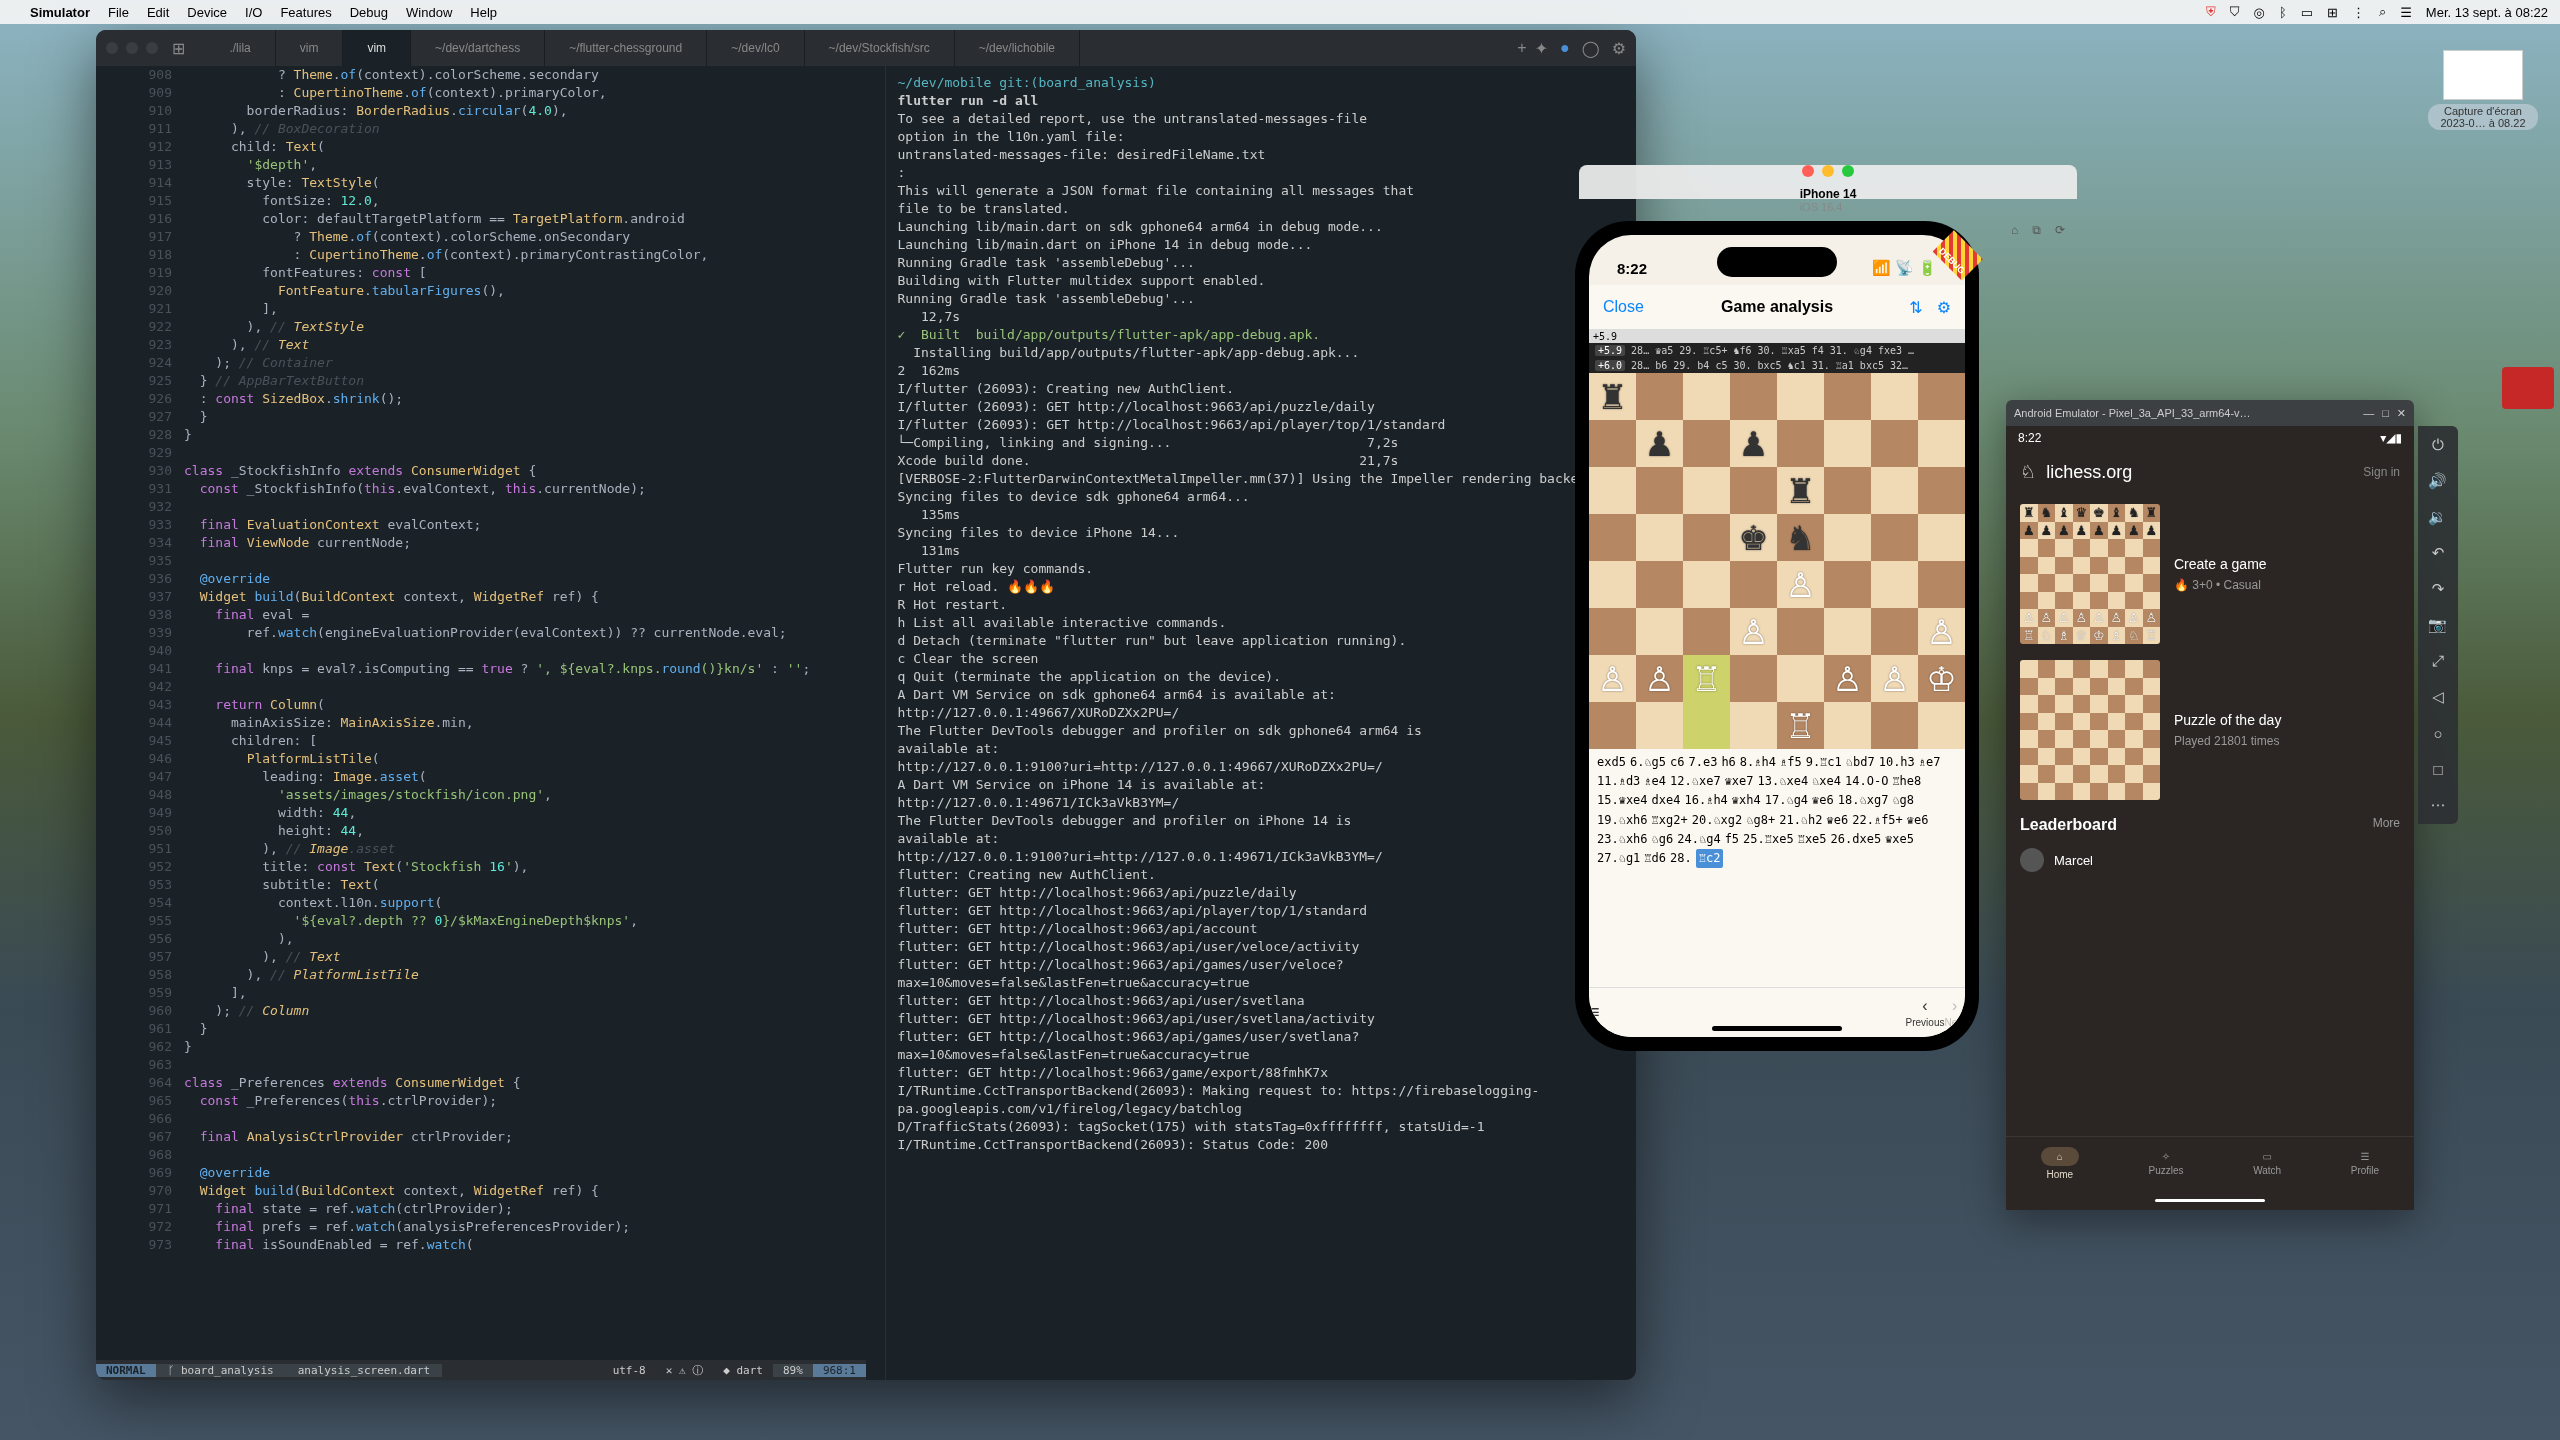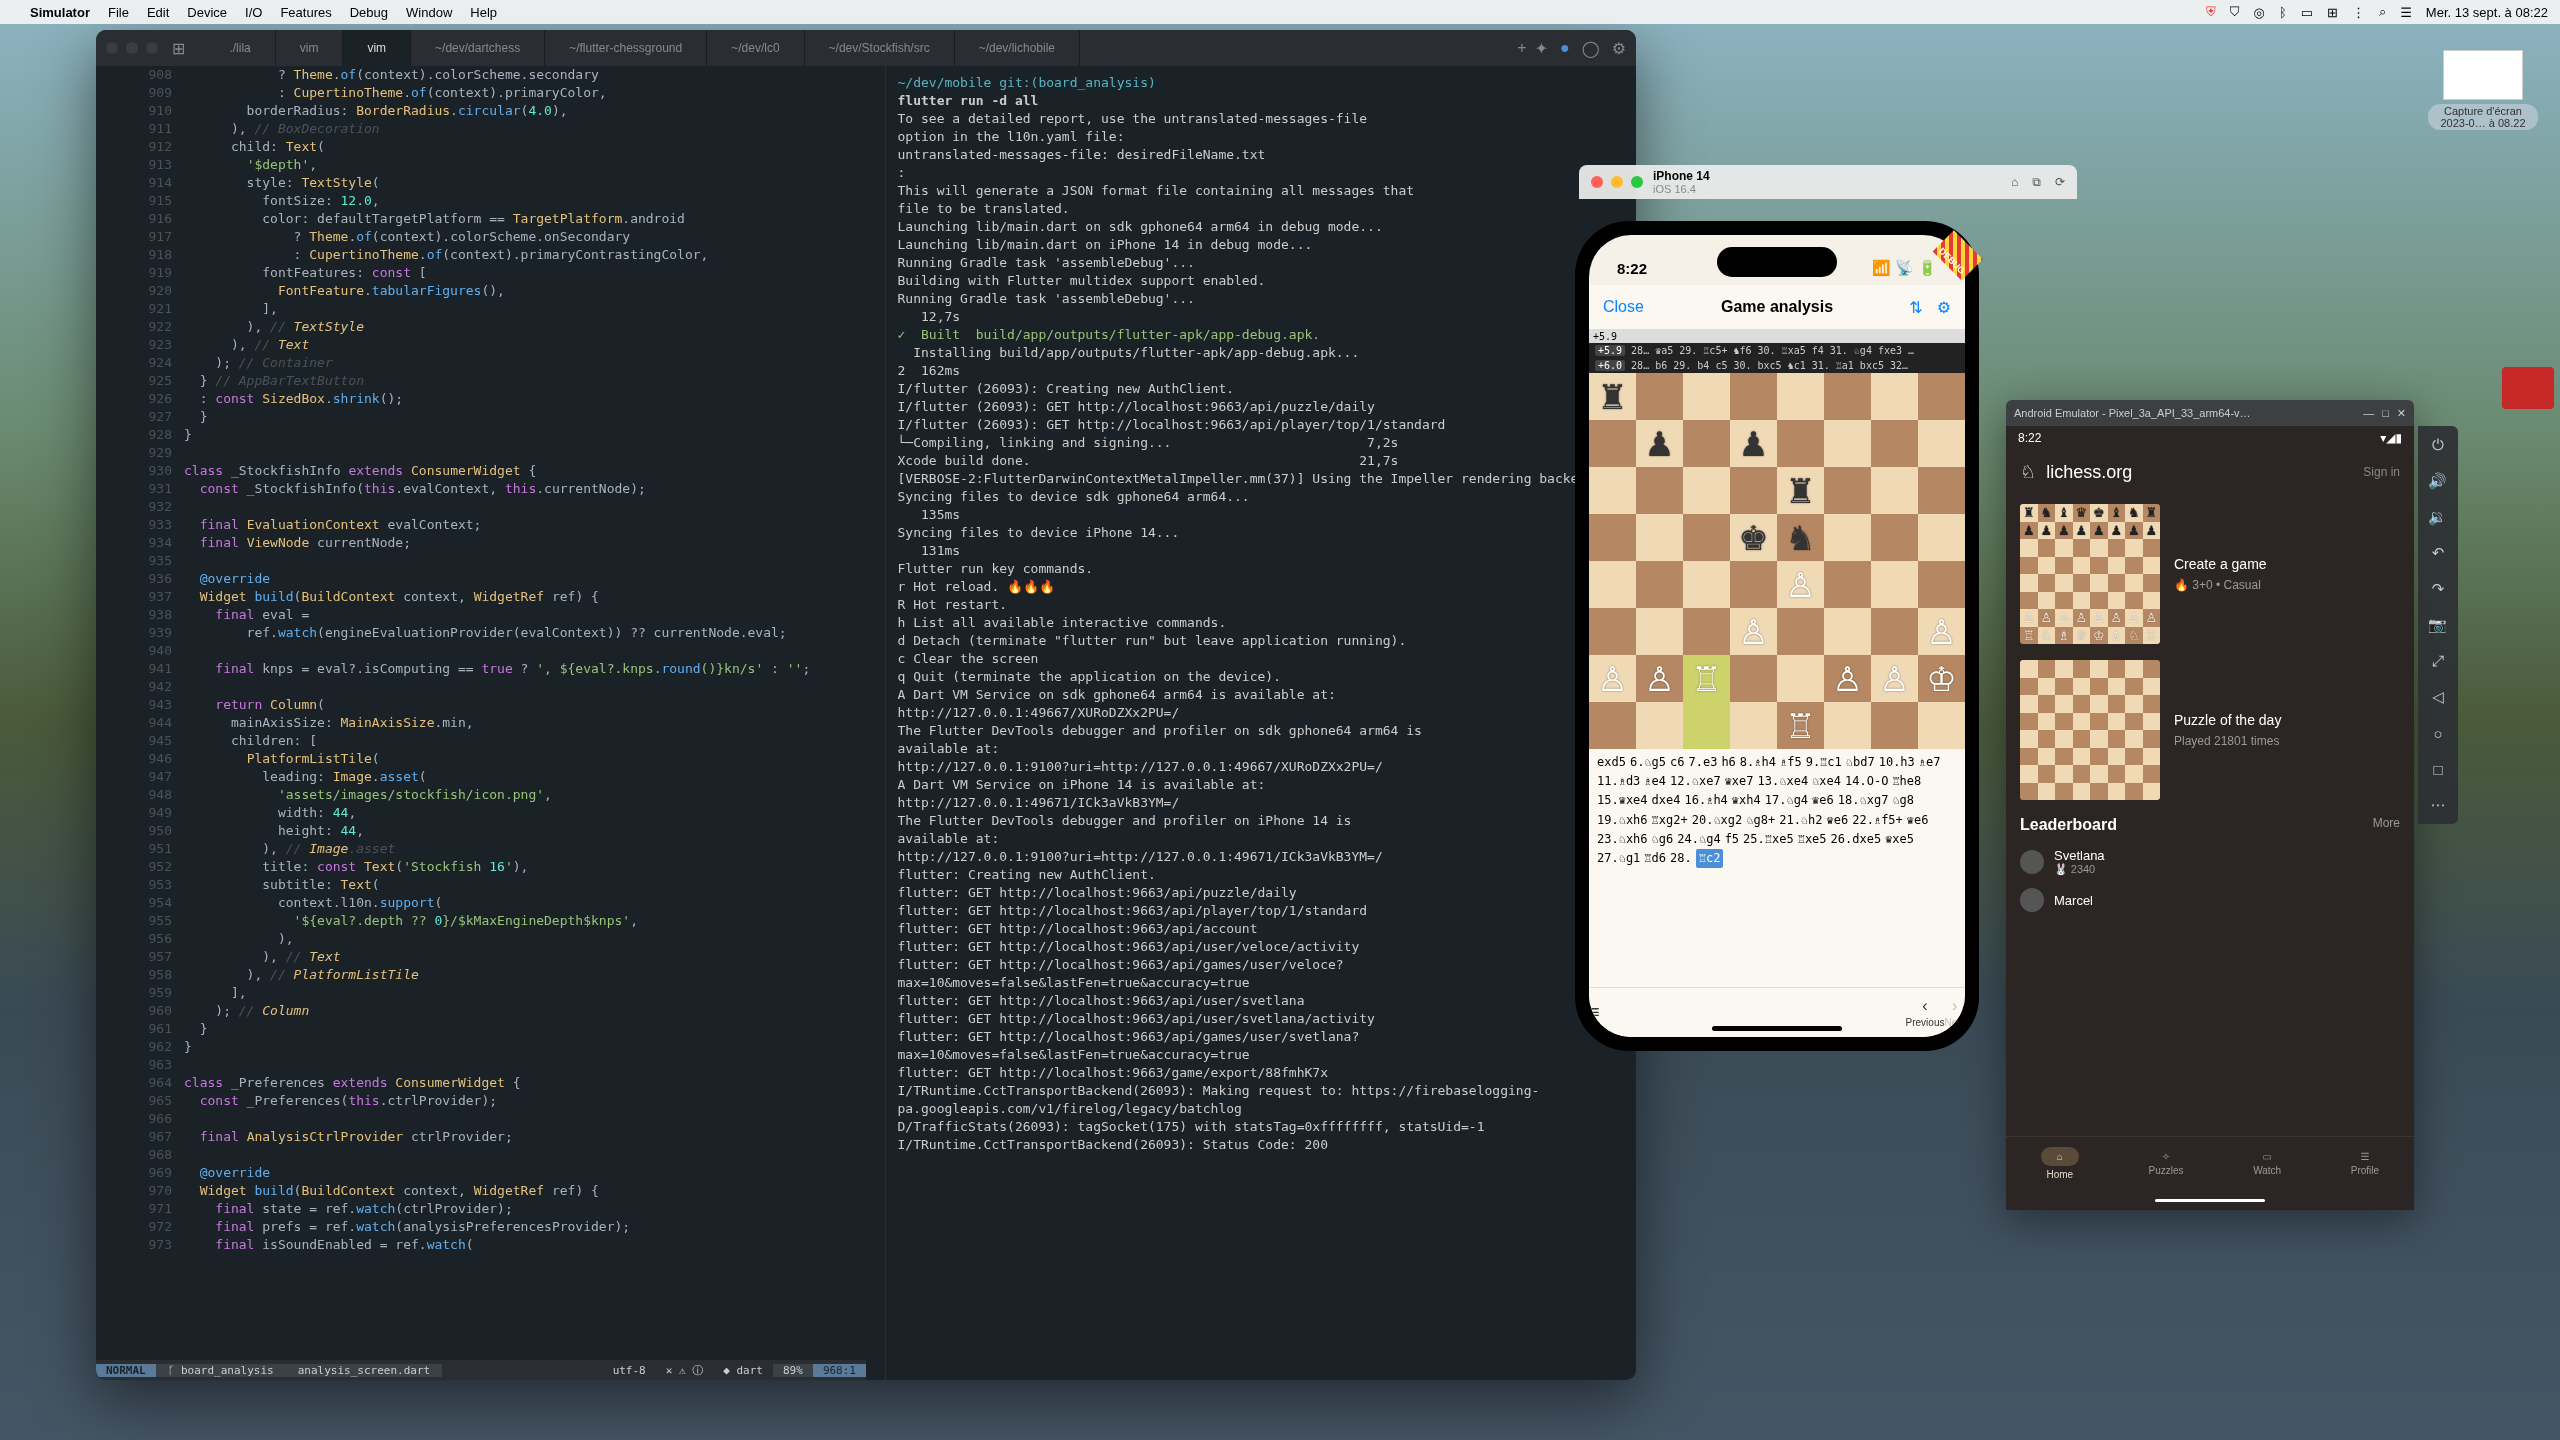--- a/index.html
+++ b/index.html
@@ -36,21 +36,21 @@
 .statusbar .file { background: #3a4248; padding: 0 12px; }
 .statusbar .spacer { flex: 1; }
 .statusbar .info { padding: 0 10px; }
 
 .terminal-content { padding: 8px 12px; color: #ccc; }
 .term-line { white-space: pre-wrap; }
 .term-green { color: #98c379; } .term-cyan { color: #56b6c2; }
 
 
 .iphone-window { position: absolute; top: 175px; left: 1664px; width: 400px; height: 1530px; z-index: 6; }
-.iphone-topbar { position: absolute; top: -10px; left: -85px; width: 498px; height: 34px; background: rgba(235,235,235,0.94); border-radius: 8px 8px 0 0; display: flex; align-items: center; padding: 0 12px; font-size: 12px; gap: 10px; }
+.iphone-topbar { position: absolute; top: -10px; left: -85px; width: 498px; height: 34px; background: rgba(235,235,235,0.94); border-radius: 8px 8px 0 0; display: flex; align-items: center; padding: 0 12px; font-size: 12px; gap: 10px; flex-direction: column; }
 .iphone-topbar .traffic-lights .tl.red{background:#ff5f56}.iphone-topbar .traffic-lights .tl.yellow{background:#ffbd2e}.iphone-topbar .traffic-lights .tl.green{background:#27c93f}
 .iphone-topbar .device { font-weight: 600; }
 .iphone-topbar .ios { color: #888; font-size: 11px; }
 .iphone-topbar .tb-icons { margin-left: auto; display: flex; gap: 14px; color: #555; }
 
 .iphone-frame { position: absolute; top: 46px; left: -89px; width: 404px; height: 830px; background: #000; border-radius: 54px; padding: 14px; }
 .iphone-screen { width: 100%; height: 100%; background: #f5f1e8; border-radius: 42px; overflow: hidden; display: flex; flex-direction: column; position: relative; }
 .iphone-notch { position: absolute; top: 12px; left: 50%; transform: translateX(-50%); width: 120px; height: 30px; background: #000; border-radius: 18px; z-index: 10; }
 .ios-statusbar { height: 50px; display: flex; justify-content: space-between; align-items: center; padding: 16px 28px 0; font-size: 15px; font-weight: 600; }
 .ios-nav { height: 44px; display: flex; align-items: center; justify-content: space-between; padding: 0 14px; background: #faf8f0; font-size: 16px; }
@@ -613,27 +613,20 @@
           <div class="sub">Played 21801 times</div>
         </div>
       </div>
       <div class="leaderboard-header">
         <span style="font-weight:600">Leaderboard</span>
         <span class="more">More</span>
       </div>
       <div class="lb-row">
         <div class="avatar"></div>
         <div>
-          <div>Svetlana</div>
-          <div class="rating"><span>🐰</span> <span>2340</span></div>
-        </div>
-      </div>
-      <div class="lb-row">
-        <div class="avatar"></div>
-        <div>
             <div>Marcel</div>
           </div>
       </div>
     </div>
     <div class="android-nav">
       <div class="nav-item active">
           <span class="icon">⌂</span>
           <span>Home</span>
         </div>
       <div class="nav-item">

